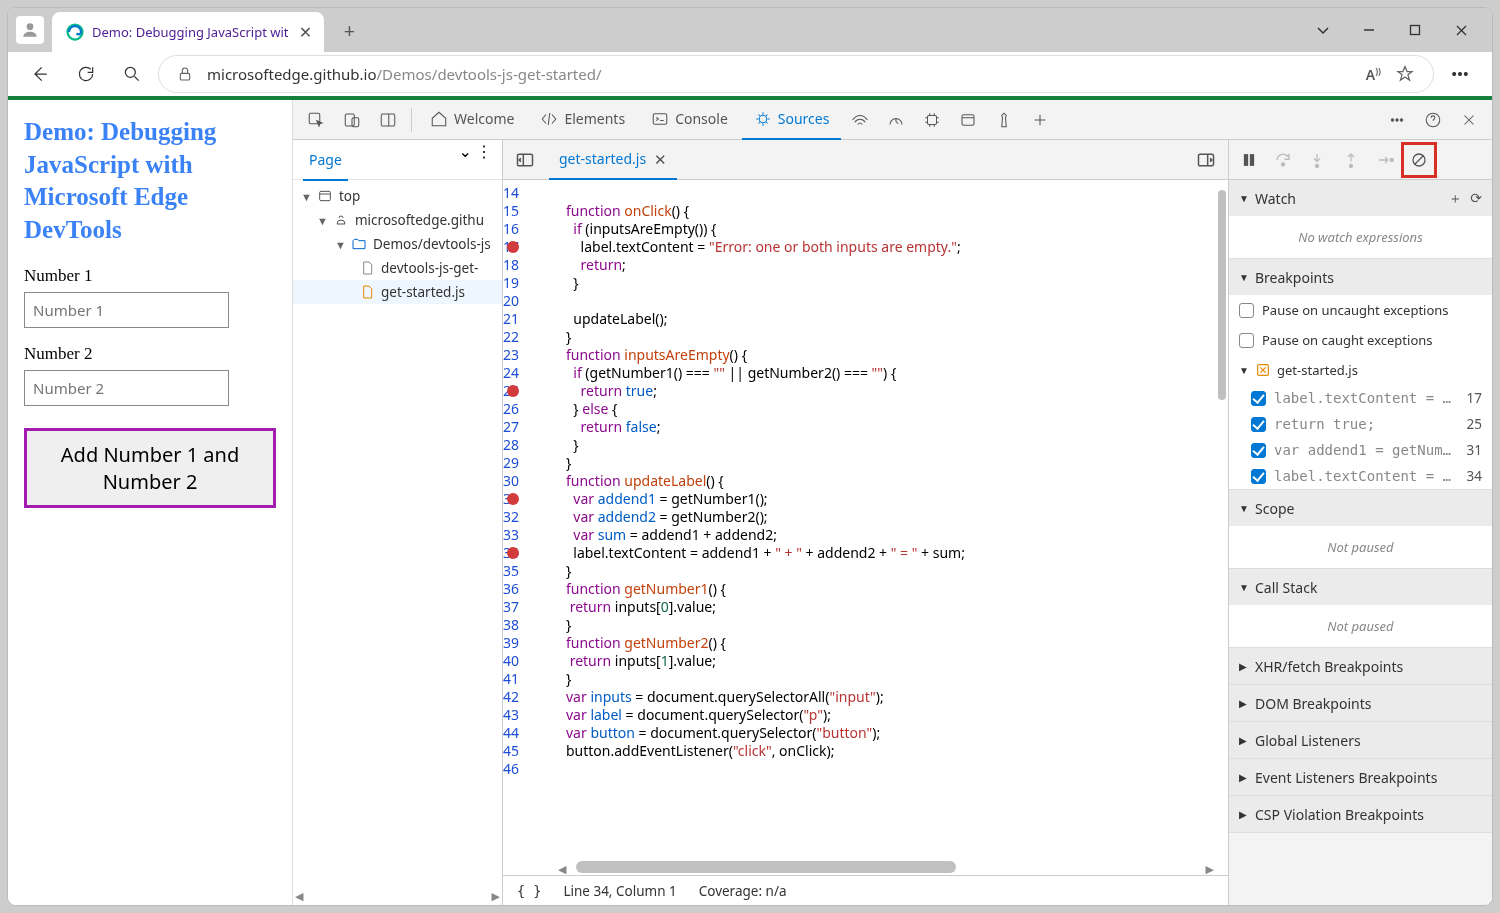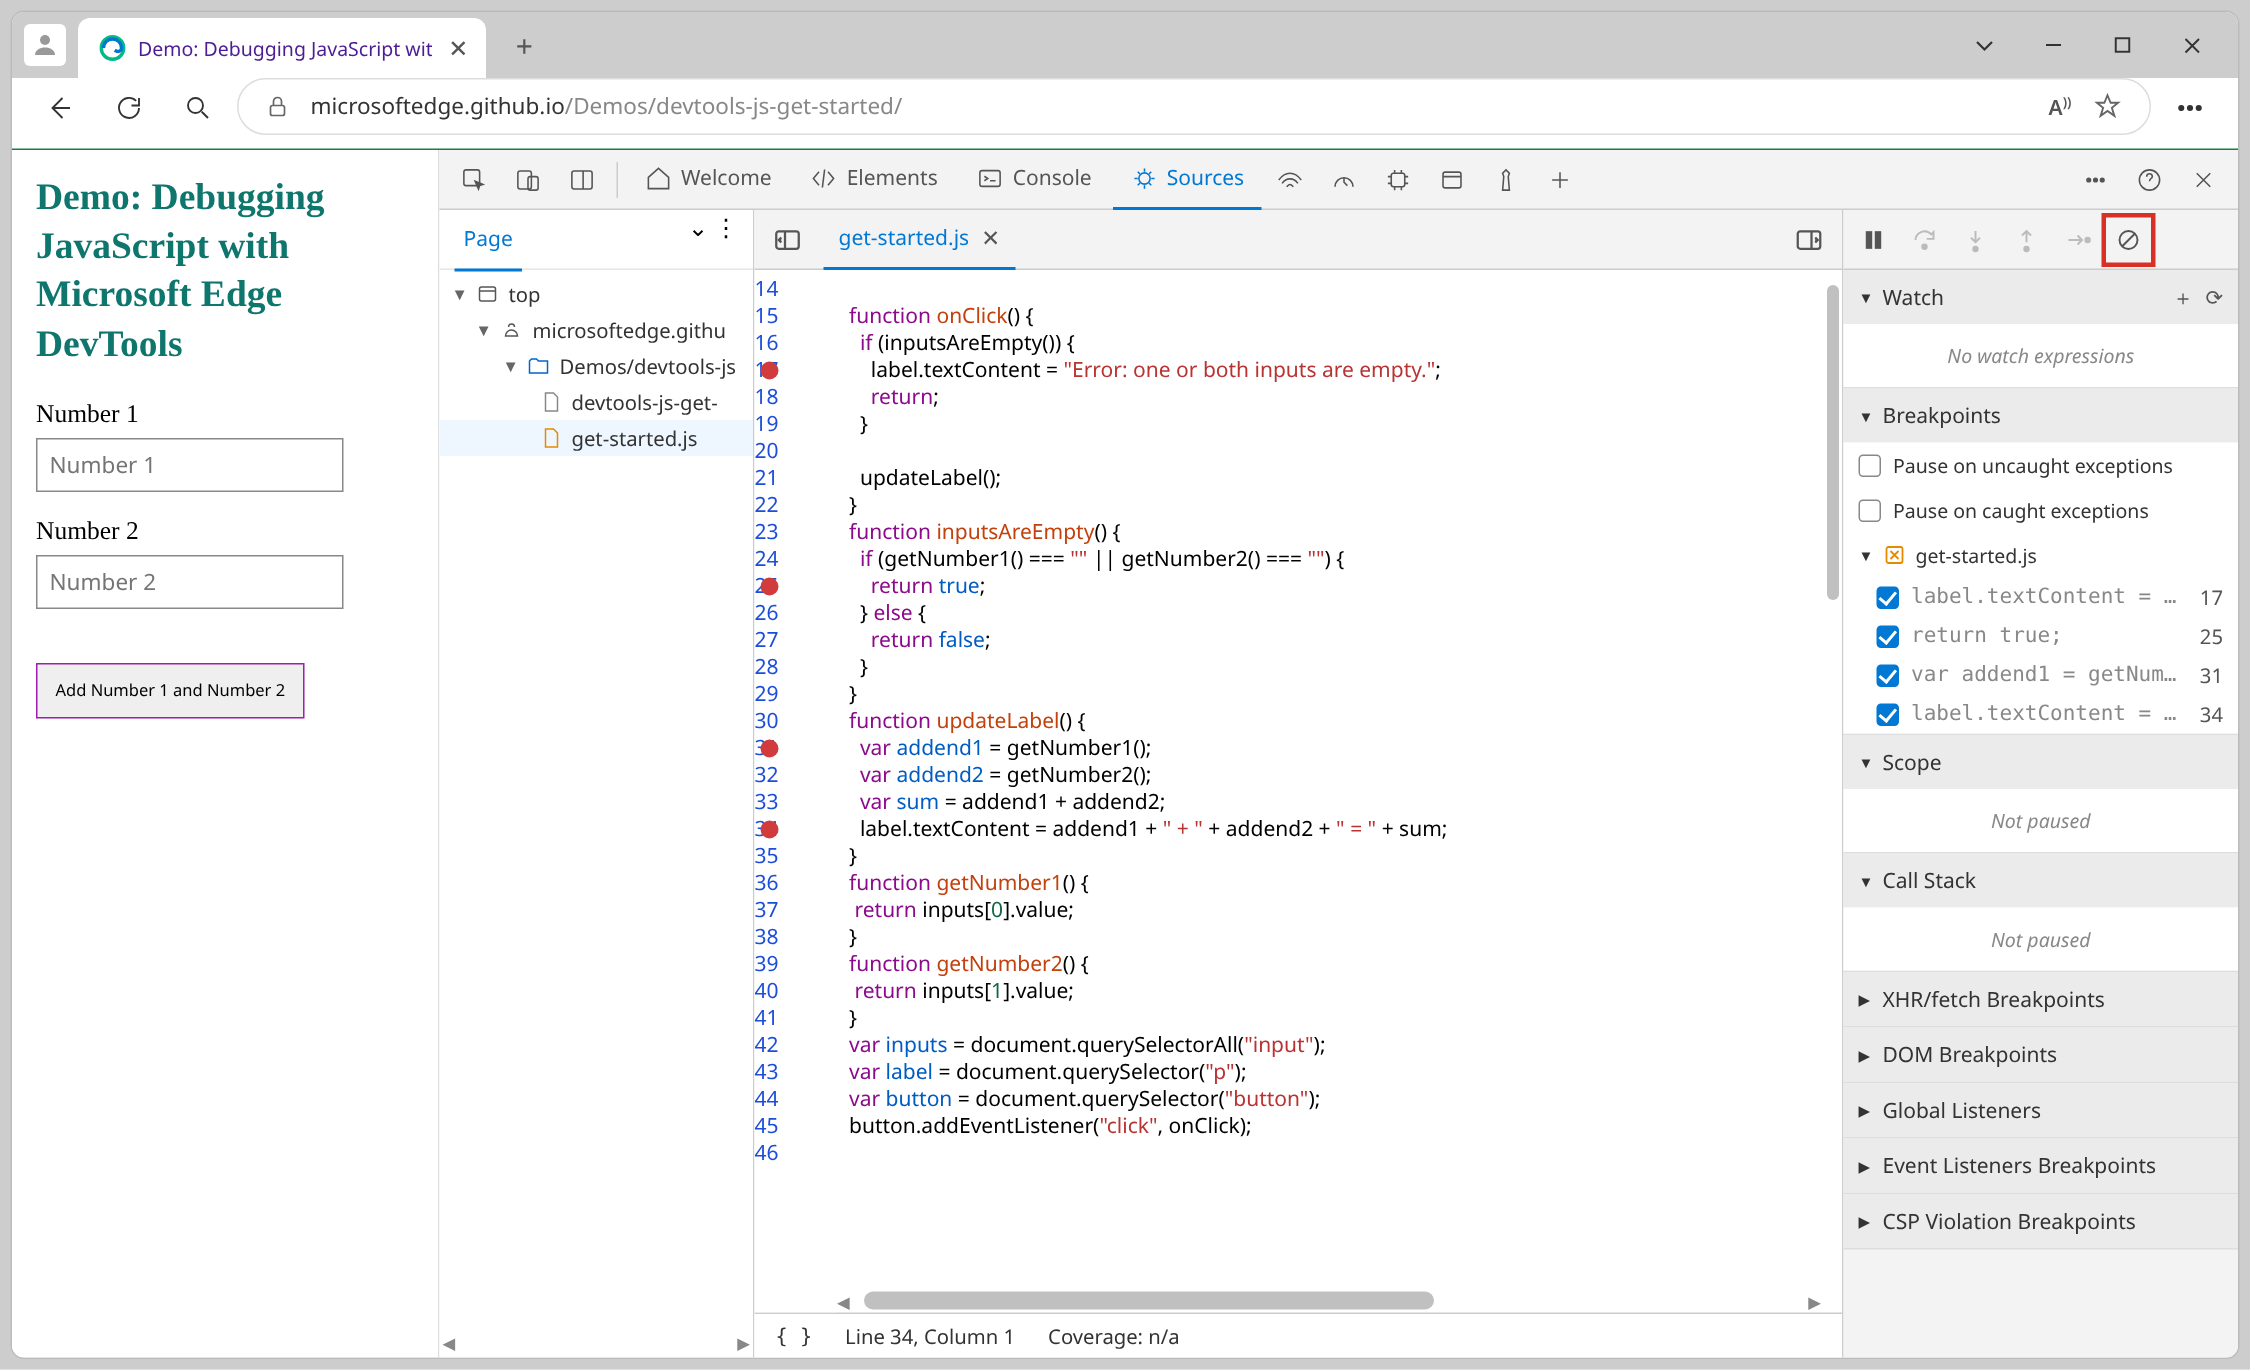--- a/index.html
+++ b/index.html
@@ -8,31 +8,31 @@
 .titlebar{height:44px;background:#cdcdcd;display:flex;align-items:center;padding:0 8px;gap:8px}
 .avatar{width:28px;height:28px;border-radius:4px;background:#fff;display:flex;align-items:center;justify-content:center}
 .avatar svg{width:20px;height:20px;fill:#999}
 .tab{height:40px;background:#fff;border-radius:8px 8px 0 0;display:flex;align-items:center;gap:8px;padding:0 10px 0 14px;margin-top:4px;max-width:300px}
 .tab-favicon{width:18px;height:18px}
 .tab-title{font-size:13px;color:#4c1d95;white-space:nowrap;overflow:hidden;text-overflow:ellipsis;flex:1}
 .tab-close{width:18px;height:18px;display:flex;align-items:center;justify-content:center;font-size:16px;color:#555;cursor:pointer}
 .newtab{width:34px;height:34px;display:flex;align-items:center;justify-content:center;font-size:20px;color:#555;cursor:pointer}
 .wincontrols{margin-left:auto;display:flex;gap:0}
 .winbtn{width:46px;height:34px;display:flex;align-items:center;justify-content:center;cursor:pointer}
-.toolbar{height:48px;background:#fff;display:flex;gap:6px;padding:0 12px;border-bottom:1px solid #15803d}
+.toolbar{height:48px;background:#fff;display:flex;align-items:center;gap:6px;padding:0 12px;border-bottom:4px solid #15803d}
 .tbtn{width:40px;height:40px;display:flex;align-items:center;justify-content:center;border-radius:6px;cursor:pointer}
 .tbtn svg{width:20px;height:20px;stroke:#333;fill:none;stroke-width:1.5}
 .omnibox{flex:1;height:38px;background:#fff;border:1px solid #ddd;border-radius:19px;display:flex;align-items:center;gap:14px;padding:0 18px;color:#333;font-size:15px}
 .omnibox .dim{color:#888}
 .content{flex:1;display:flex;min-height:0}
 .page{width:285px;background:#fff;padding:16px;border-right:1px solid #ddd;overflow:hidden}
-.page h1{font:bold 25px/1.3 Georgia,"Times New Roman",serif;margin-bottom:20px;color:#0f766e}
+.page h1{font:bold 25px/1.3 Georgia,"Times New Roman",serif;margin-bottom:20px;color:#3b82f6}
 .fieldlabel{font:17px Georgia,serif;color:#000;margin:16px 0 6px}
 .textin{width:205px;height:36px;border:1px solid #888;padding:0 8px;font-size:15px;color:#888}
-.addbtn{margin-top:36px;padding:10px 12px;border:1px solid #a21caf;background:#efefef;font-size:11px;cursor:pointer}
+.addbtn{margin-top:22px;padding:10px 12px;border:3px solid #a21caf;background:#efefef;font-size:20px;cursor:pointer}
 .devtools{flex:1;display:flex;flex-direction:column;background:#f3f3f3;min-width:0}
 .dt-tabs{height:40px;display:flex;align-items:center;gap:2px;padding:0 6px;border-bottom:1px solid #ccc;background:#f3f3f3}
 .dt-tab{display:flex;align-items:center;gap:6px;padding:0 12px;height:40px;font-size:14px;color:#555;cursor:pointer;border-bottom:2px solid transparent}
 .dt-tab.active{color:#0078d4;border-bottom-color:#0078d4}
 .dt-tab svg{width:18px;height:18px;fill:none;stroke:#555;stroke-width:1.4}
 .dt-tab.active svg{stroke:#0078d4}
 .dt-icon{width:34px;height:40px;display:flex;align-items:center;justify-content:center;cursor:pointer}
 .dt-icon svg{width:18px;height:18px;fill:none;stroke:#555;stroke-width:1.4}
 .dt-right{margin-left:auto;display:flex;gap:2px}
 .dt-body{flex:1;display:flex;min-height:0}

